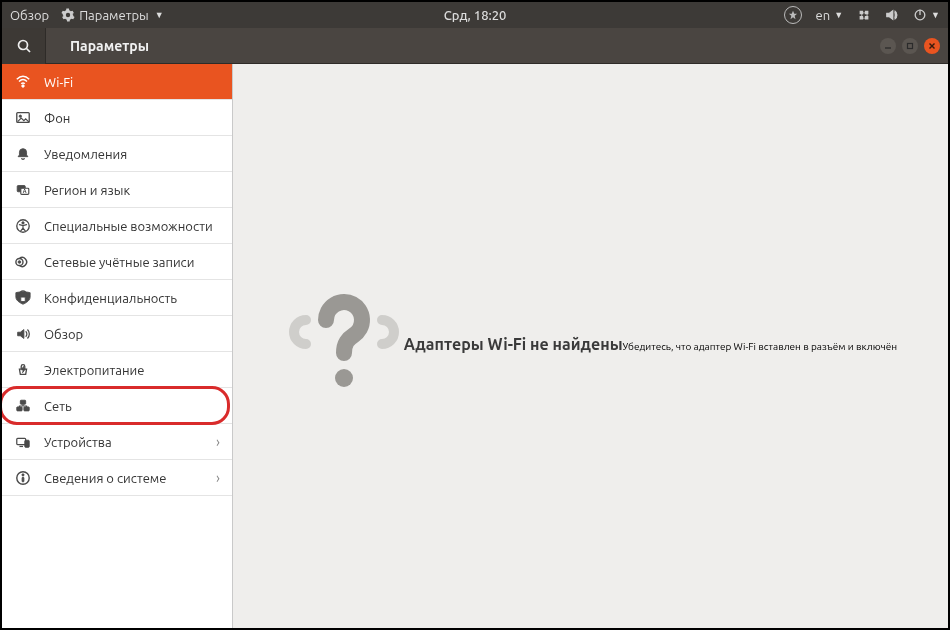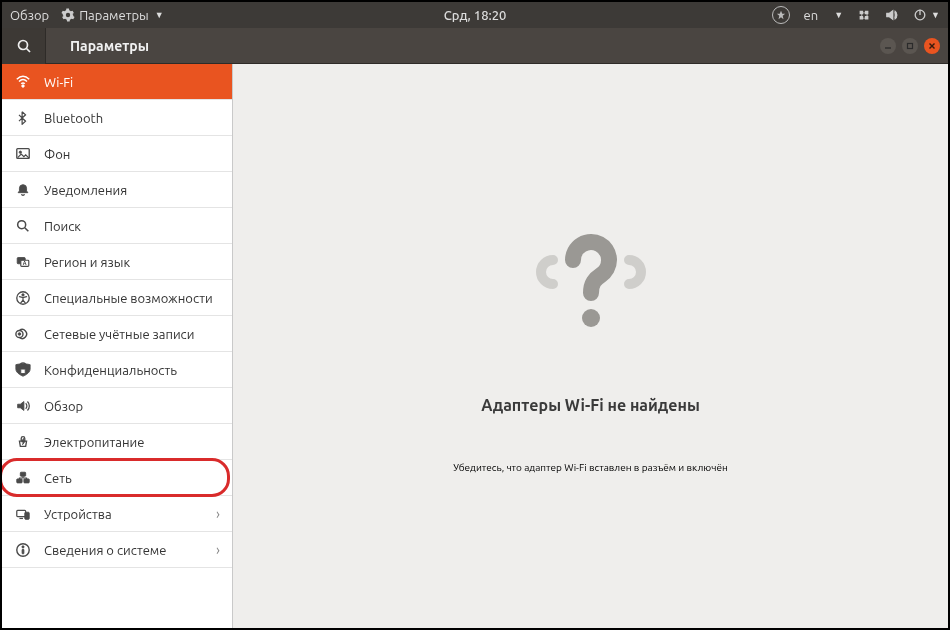--- a/index.html
+++ b/index.html
@@ -22,21 +22,21 @@
 .headerbar .title { padding-left: 24px; font-size: 14px; font-weight: 600; color: #f1f1f1; }
 .headerbar .window-ctrls { margin-left: auto; display: flex; gap: 6px; padding-right: 8px; }
 .wctrl { width: 16px; height: 16px; border-radius: 50%; background: #5b5651; display: flex; align-items: center; justify-content: center; }
 .wctrl.close { background: #e95420; }
 .wctrl svg { width: 8px; height: 8px; }
 
 
 .split { display: flex; height: calc(630px - 4px - 26px - 36px); }
 .sidebar { width: 231px; background: #fff; border-right: 1px solid #c9c9c9; overflow-y: auto; }
 .sidebar::-webkit-scrollbar { width: 0; }
-.content { flex: 1; background: #efeeec; display: flex; flex-direction: column; align-items: center; justify-content: center; gap: 44px; }
+.content { flex: 1; background: #efeeec; display: flex; flex-direction: row; align-items: center; justify-content: center; }
 
 
 .sb-item { height: 36px; display: flex; align-items: center; padding: 0 12px; gap: 12px; cursor: pointer; border-bottom: 1px solid #e4e4e4; font-size: 13px; color: #333; position: relative; }
 .sb-item.active { background: #e95420; color: #fff; }
 .sb-item.active .ico svg { fill: #fff; stroke: #fff; }
 .sb-item .ico { width: 18px; display: flex; align-items: center; justify-content: center; }
 .sb-item .ico svg { fill: #4a4a4a; stroke: #4a4a4a; }
 .sb-item .chev { margin-left: auto; color: #888; font-size: 14px; }
 
 
@@ -60,21 +60,21 @@
       <span class="dropdown-caret">▼</span>
     </span>
   </div>
   <div class="center">Срд, 18:20</div>
   <div class="right">
     <span class="circle-icon">
       <svg viewBox="0 0 12 12">
             <polygon fill="#bbb" points="6,1 7.5,4.5 11,4.5 8,7 9,11 6,8.8 3,11 4,7 1,4.5 4.5,4.5"></polygon>
           </svg>
     </span>
-    <span style="display:flex;align-items:center;gap:14px;text-align:center;">
+    <span style="display:flex;align-items:center;gap:2px;text-align:center;">
       <span>en</span>
           <span class="dropdown-caret">▼</span>
     </span>
     <span>
       <svg width="14" height="14" viewBox="0 0 16 16">
             <path fill="#ccc" d="M3 3h4v4H3zm6 0h4v4H9zm-6 6h4v4H3zm6 0h4v4H9zM7 5h2v1H7zm0 6h2v1H7zM5 7h1v2H5zm6 0h1v2h-1z"></path>
           </svg>
     </span>
     <span>
       <svg width="14" height="14" viewBox="0 0 16 16">
@@ -126,48 +126,32 @@
           <span class="ico">
             <svg width="16" height="16" viewBox="0 0 18 18">
               <use href="#i-wifi"></use>
             </svg>
           </span>
           <span>Wi-Fi</span>
         </div>
         <div class="sb-item">
           <span class="ico">
             <svg width="16" height="16" viewBox="0 0 18 18">
-              <use href="#i-bluetooth"></use>
-            </svg>
-          </span>
-          <span>Bluetooth</span>
-        </div>
-        <div class="sb-item">
-          <span class="ico">
-            <svg width="16" height="16" viewBox="0 0 18 18">
               <use href="#i-background"></use>
             </svg>
           </span>
           <span>Фон</span>
         </div>
         <div class="sb-item">
           <span class="ico">
             <svg width="16" height="16" viewBox="0 0 18 18">
               <use href="#i-notifications"></use>
             </svg>
           </span>
           <span>Уведомления</span>
-        </div>
-        <div class="sb-item">
-          <span class="ico">
-            <svg width="16" height="16" viewBox="0 0 18 18">
-              <use href="#i-search"></use>
-            </svg>
-          </span>
-          <span>Поиск</span>
         </div>
         <div class="sb-item">
           <span class="ico">
             <svg width="16" height="16" viewBox="0 0 18 18">
               <use href="#i-region"></use>
             </svg>
           </span>
           <span>Регион и язык</span>
         </div>
         <div class="sb-item">

